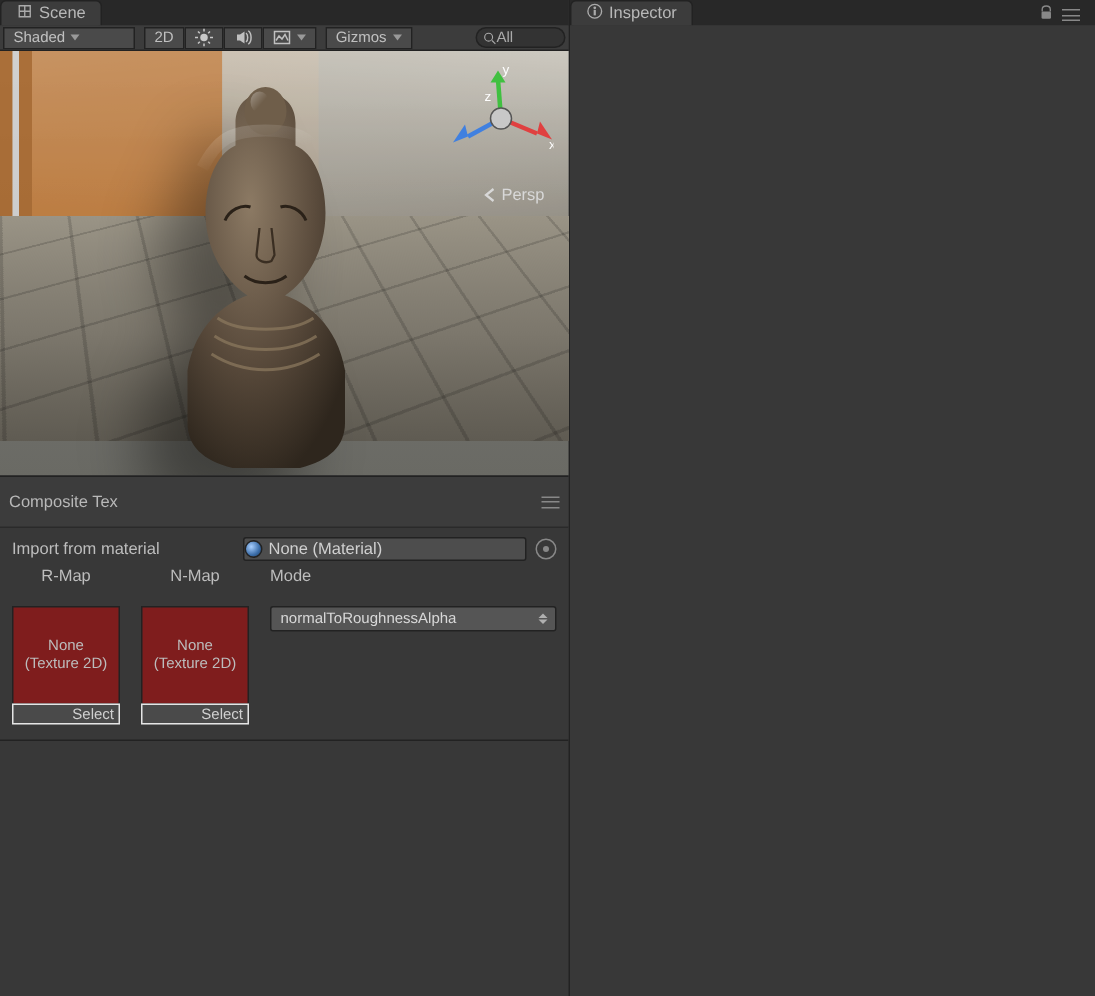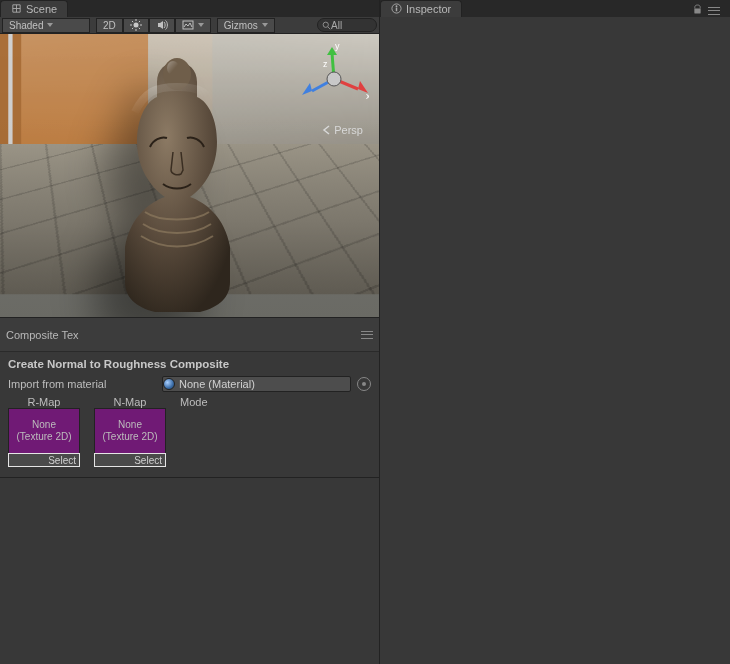--- a/index.html
+++ b/index.html
@@ -50,22 +50,22 @@
   .comp-title { font-weight: bold; color: #c8c8c8; font-size: 11.5px; margin-bottom: 6px; }
   .row { display: flex; align-items: center; gap: 6px; margin-bottom: 4px; }
   .row-label { width: 148px; font: 700 11px Arial; font-weight: normal; color: #bdbdbd; }
   .obj-field { flex: 1; height: 16px; background: #4d4d4d; border: 1px solid #222; display: flex; align-items: center; padding: 0 0; gap: 4px; color: #d0d0d0; border-radius: 2px; cursor: pointer; }
   .obj-field .pill { width: 12px; height: 12px; border-radius: 50%; background: radial-gradient(circle at 35% 35%, #a8cfff, #3b6da8 60%, #1e3a5a); border: 1px solid #222; }
   .target-btn { width: 14px; height: 14px; border-radius: 50%; border: 1px solid #888; display: flex; align-items: center; justify-content: center; cursor: pointer; }
   .target-btn::after { content: ""; width: 4px; height: 4px; border-radius: 50%; background: #888; }
 
   .maps-row { display: flex; gap: 14px; }
   .map-col { display: flex; flex-direction: column; align-items: center; }
-  .map-col > .lbl { font-size: 11px; color: #bdbdbd; margin-bottom: 0; }
-  .tex-slot { width: 72px; height: 46px; background: #701a75; border: 1px solid #222; display: flex; flex-direction: column; justify-content: center; align-items: center; font-size: 10px; color: #bcbcbc; text-align: center; line-height: 1.2; cursor: pointer; }
+  .map-col > .lbl { font-size: 11px; color: #bdbdbd; margin-bottom: 14px; }
+  .tex-slot { width: 72px; height: 66px; background: #7f1d1d; border: 1px solid #222; display: flex; flex-direction: column; justify-content: center; align-items: center; font-size: 10px; color: #bcbcbc; text-align: center; line-height: 1.2; cursor: pointer; }
   .select-btn { width: 72px; height: 14px; margin-top: -1px; background: #4a4a4a; border: 1px solid #e5e5e5; font-size: 10px; color: #d0d0d0; display: flex; justify-content: flex-end; align-items: center; padding-right: 3px; cursor: pointer; }
 
   .mode-col { flex: 1; display: flex; flex-direction: column; }
   .mode-col .lbl { font-size: 11px; color: #bdbdbd; margin-bottom: 14px; }
   .dropdown { height: 17px; background: #555; border: 1px solid #222; border-radius: 2px; padding: 0 16px 0 6px; display: flex; align-items: center; color: #d8d8d8; font-size: 10px; position: relative; cursor: pointer; }
   .dropdown::after { content: ""; position: absolute; right: 5px; top: 4px; width: 0; height: 0; border-left: 3px solid transparent; border-right: 3px solid transparent; border-bottom: 3px solid #b0b0b0; }
   .dropdown::before { content: ""; position: absolute; right: 5px; bottom: 4px; width: 0; height: 0; border-left: 3px solid transparent; border-right: 3px solid transparent; border-top: 3px solid #b0b0b0; }
   .create-btn { margin-top: 4px; height: 17px; background: #555; border: 1px solid #222; border-radius: 2px; color: #999; display: flex; align-items: center; justify-content: center; font-size: 11px; cursor: pointer; }
 
   .inspector-body { flex: 1; background: #383838; }
@@ -186,21 +186,20 @@
   <div class="panel-header">
     <span style="cursor:pointer;">Composite Tex</span>
     <div class="menu-icon">
         <span></span>
         <span></span>
         <span></span>
       </div>
   </div>
 
   <div class="comp-body">
-    <div class="comp-title">Create Normal to Roughness Composite</div>
     <div class="row">
       <div class="row-label">Import from material</div>
       <div class="obj-field">
         <span class="pill"></span>
         <span>None (Material)</span>
       </div>
       <div class="target-btn"></div>
     </div>
 
     <div class="maps-row">
@@ -219,20 +218,23 @@
         <div class="tex-slot">
           <span>None</span>
           <span>(Texture 2D)</span>
         </div>
         <div class="select-btn">
           <span>Select</span>
         </div>
       </div>
       <div class="mode-col">
         <div class="lbl">Mode</div>
+        <div class="dropdown">
+          <span>normalToRoughnessAlpha</span>
+        </div>
       </div>
     </div>
   </div>
 </div>
 
 <div class="right-pane">
   <div class="tab-bar">
     <div class="tab active">
       <span class="tab-icon">
         <svg viewBox="0 0 12 12">

